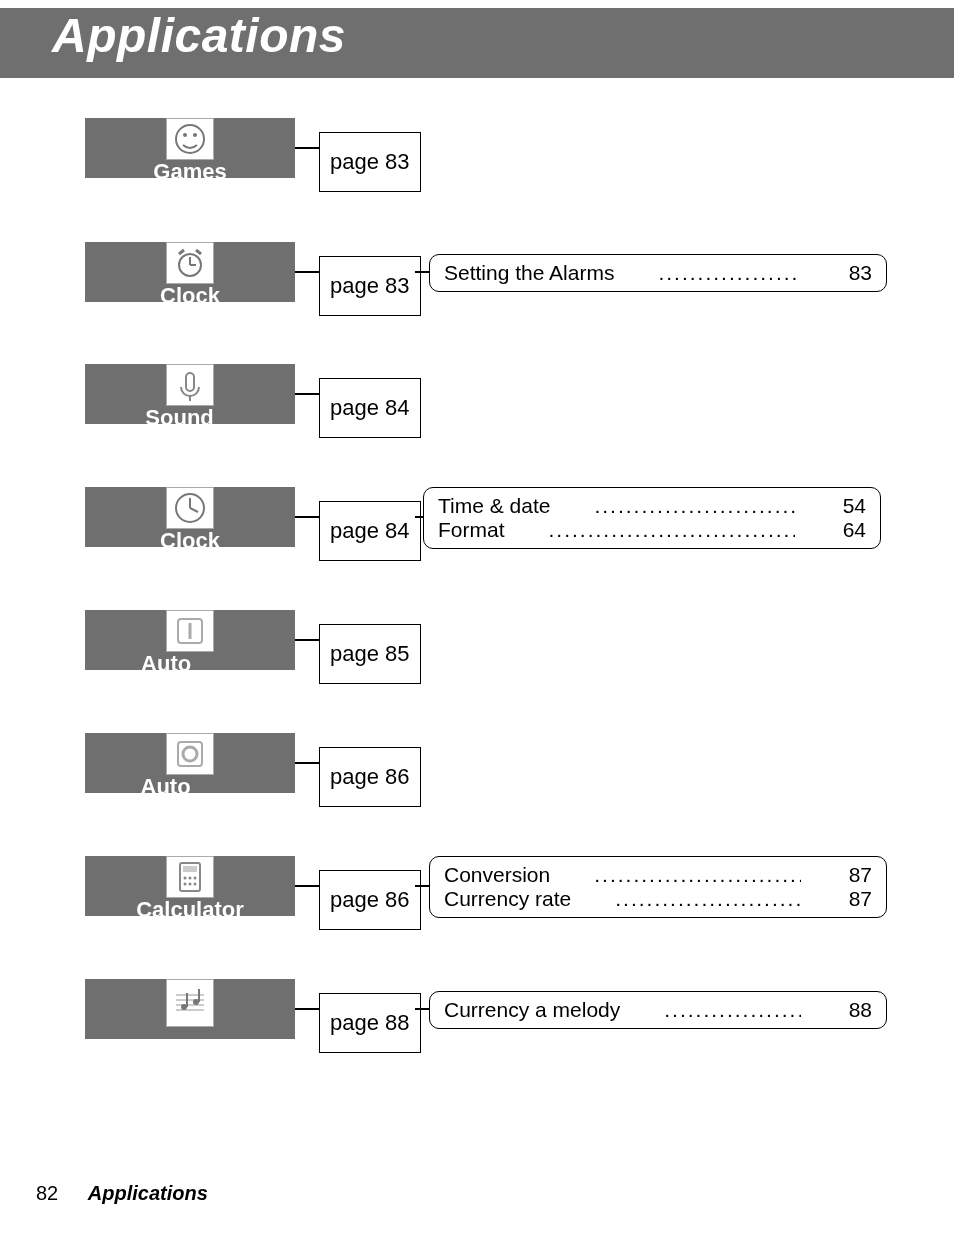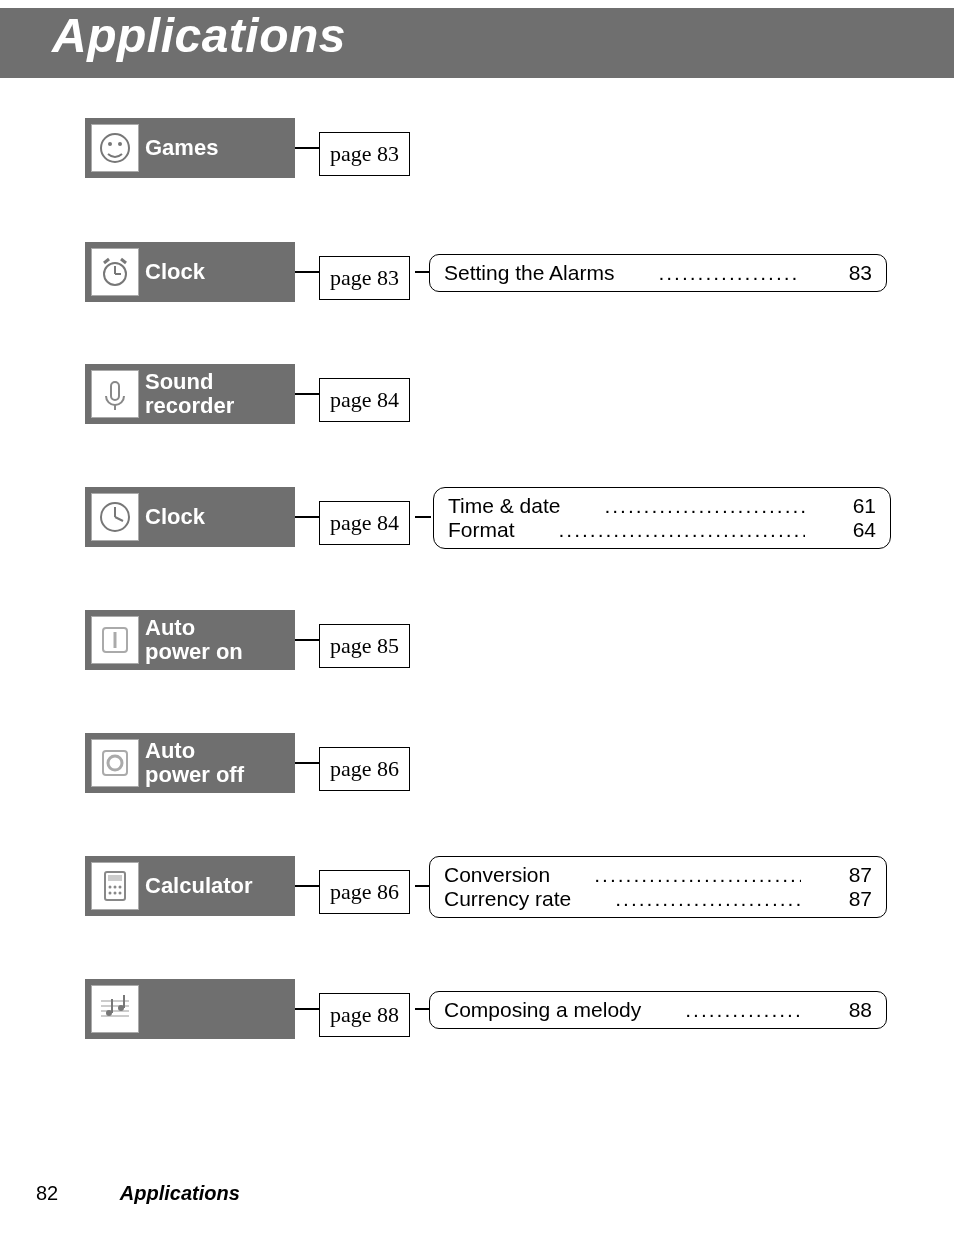--- a/index.html
+++ b/index.html
@@ -1,35 +1,35 @@
 <!DOCTYPE html>
 <html><head>
 <meta charset="utf-8">
 <style>
   html,body{margin:0;padding:0;background:#fff;font-family:Arial,Helvetica,sans-serif;color:#000;}
   .page{width:954px;height:1245px;position:relative;box-sizing:border-box;}
   .title-band{position:absolute;left:0;top:8px;width:100%;height:70px;background:#6f6f6f;}
   .title-text{position:absolute;left:52px;top:0px;font-size:48px;font-style:italic;font-weight:900;color:#fff;font-family:Arial,Helvetica,sans-serif;letter-spacing:.5px;}
   
   .app-row{position:absolute;left:85px;}
-  .app-tile{position:absolute;left:0;top:0;width:210px;height:60px;background:#6f6f6f;display:flex;align-items:center;}
+  .app-tile{position:absolute;left:0;top:0;width:210px;height:60px;background:#6f6f6f;display:flex;align-items:center;flex-direction:column;}
   .app-icon{width:48px;height:48px;margin:0 6px;background:#fff;border:1px solid #aaa;box-sizing:border-box;display:flex;align-items:center;justify-content:center;}
   .app-icon svg{width:40px;height:40px;}
   .app-label{color:#fff;font-weight:900;font-size:22px;line-height:24px;font-family:Arial,Helvetica,sans-serif;}
   .connector{position:absolute;top:29px;height:2px;background:#000;}
-  .page-box{position:absolute;background:#fff;border:1.5px solid #000;font-size:22px;padding:8px 10px;white-space:nowrap;font-family:Liberation Serif, serif;}
+  .page-box{position:absolute;background:#fff;border:1.5px solid #000;font-size:22px;padding:16px 10px;white-space:nowrap;}
   .sub-box{position:absolute;background:#fff;border:1.5px solid #000;border-radius:10px;font-size:21px;padding:6px 14px 6px 14px;width:458px;box-sizing:border-box;}
   .toc-line{display:flex;white-space:nowrap;gap:44px;}
   .toc-label{}
   .toc-dots{flex:1;overflow:hidden;}
   .toc-dots::after{content:"................................................................................................................";letter-spacing:2px;}
   .toc-page{padding-left:4px;}
   .body-text{position:absolute;left:36px;top:1094px;font-size:24px;}
   .footer{position:absolute;left:36px;bottom:40px;font-size:20px;}
-  .footer .pnum{font-weight:400;margin-right:56px;}
+  .footer .pnum{font-weight:400;margin-right:24px;}
   .footer .chapter{font-style:italic;font-weight:900;}
 </style>
 </head>
 <body>
 
 <div class="page">
 
   <div class="title-band">
     <div class="title-text">Applications</div>
   </div>
@@ -98,25 +98,25 @@
             <circle cx="20" cy="20" r="14" fill="none" stroke="#777" stroke-width="2"></circle>
             <line x1="20" y1="20" x2="20" y2="10" stroke="#777" stroke-width="2"></line>
             <line x1="20" y1="20" x2="28" y2="24" stroke="#777" stroke-width="2"></line>
           </svg>
       </div>
       <div class="app-label">Clock</div>
     </div>
     <div class="connector" style="left:210px;width:26px;"></div>
     <div class="page-box" style="left:234px;top:14px;">page 84</div>
     <div class="connector" style="left:330px;width:16px;"></div>
-    <div class="sub-box" style="left:348px;top:0px;border-radius:12px;">
+    <div class="sub-box" style="left:338px;top:0px;">
       <div class="toc-line">
         <span class="toc-label">Time &amp; date</span>
         <span class="toc-dots"></span>
-        <span class="toc-page">61</span>
+        <span class="toc-page">54</span>
       </div>
       <div class="toc-line">
         <span class="toc-label">Format</span>
         <span class="toc-dots"></span>
         <span class="toc-page">64</span>
       </div>
     </div>
   </div>
 
   <div class="app-row" style="top:610px;">
@@ -195,21 +195,21 @@
           <circle cx="26" cy="19" r="3" fill="#777"></circle>
             <line x1="29" y1="19" x2="29" y2="6" stroke="#777" stroke-width="2"></line>
         </svg>
       </div>
     </div>
     <div class="connector" style="left:210px;width:26px;"></div>
     <div class="page-box" style="left:234px;top:14px;">page 88</div>
     <div class="connector" style="left:330px;width:16px;"></div>
     <div class="sub-box" style="left:344px;top:12px;">
       <div class="toc-line">
-        <span class="toc-label">Composing a melody</span>
+        <span class="toc-label">Currency a melody</span>
         <span class="toc-dots"></span>
         <span class="toc-page">88</span>
       </div>
     </div>
   </div>
 
 
   <div class="footer">
     <span class="pnum">82</span>
     <span class="chapter">Applications</span>

